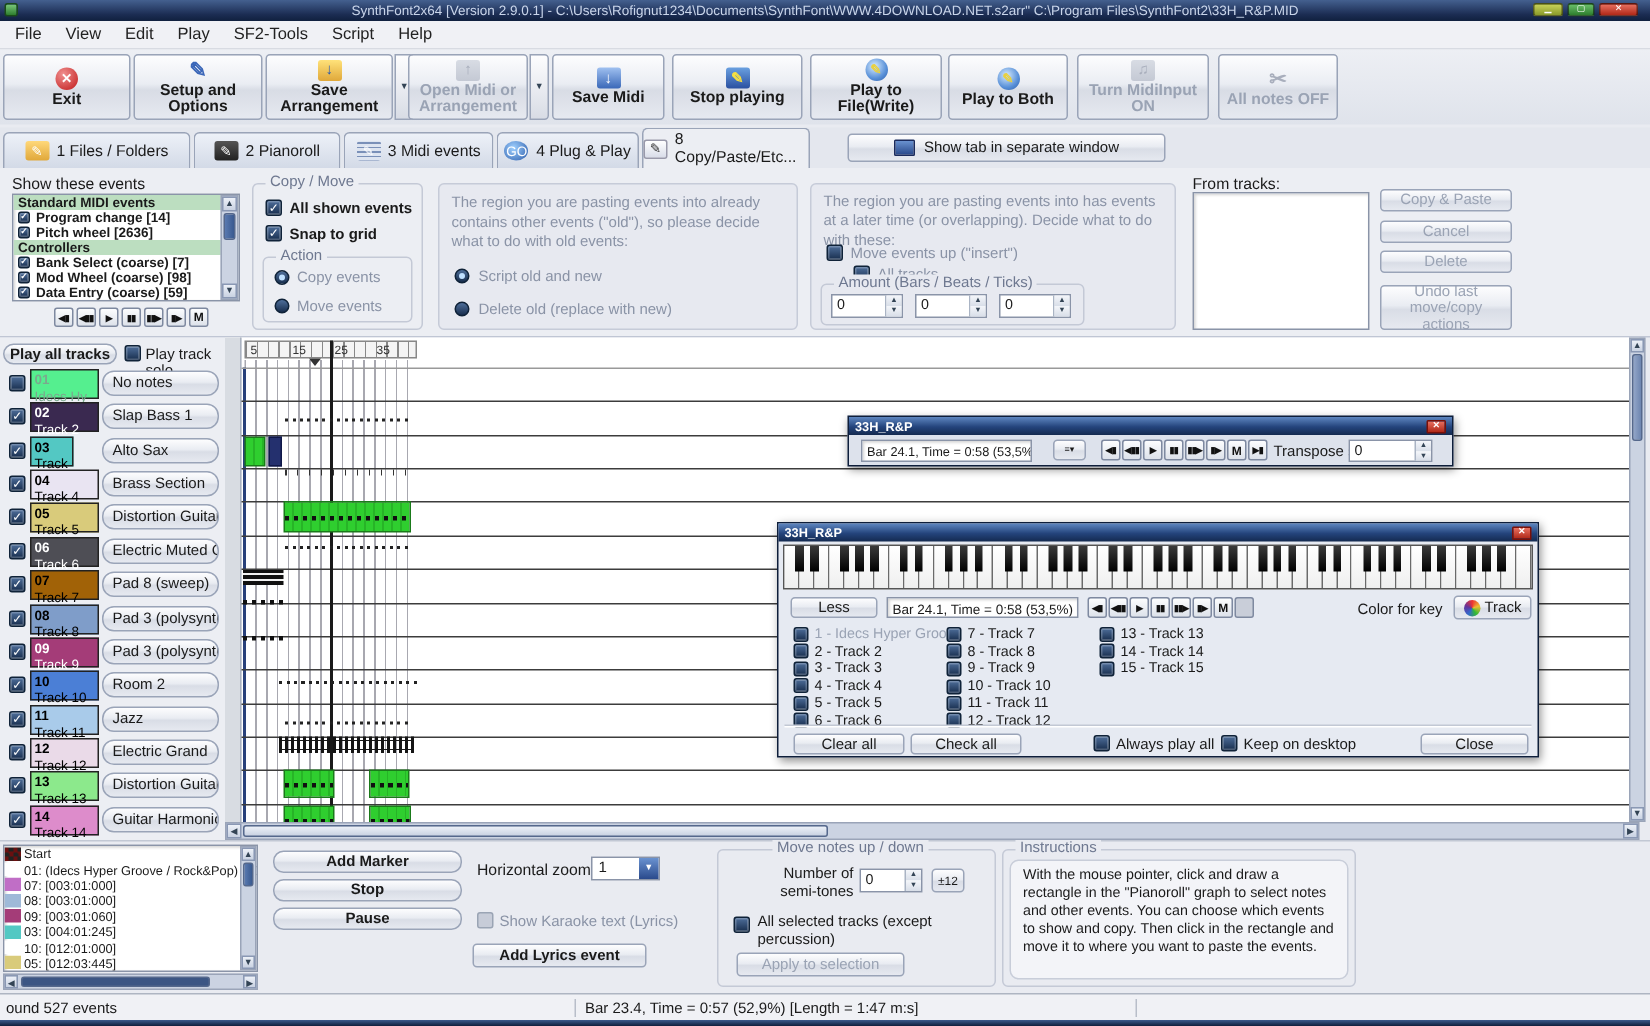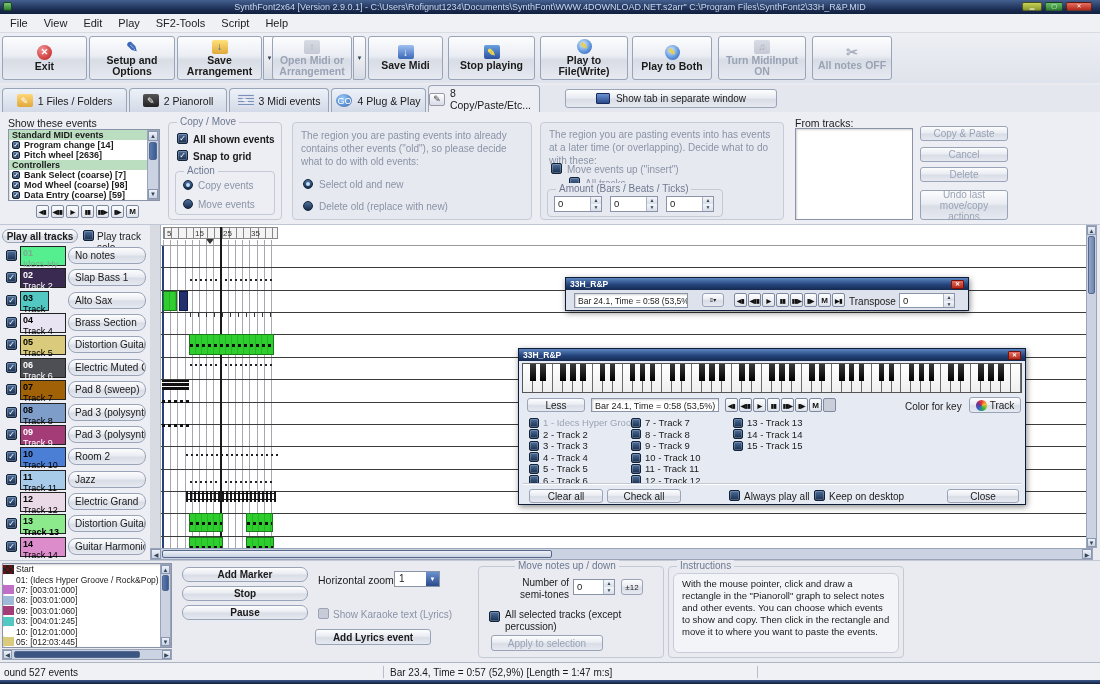--- a/index.html
+++ b/index.html
@@ -227,21 +227,21 @@
       <span class="a rad on" style="left:7px;top:8px"></span>
       <span class="a graytxt" style="left:22px;top:8px;font-size:10px">Copy events</span>
       <span class="a rad" style="left:7px;top:27px"></span>
       <span class="a graytxt" style="left:22px;top:27px;font-size:10px">Move events</span>
     </div>
   </div>
 
   <div class="a" style="left:292px;top:10px;width:240px;height:98px;background:#E7E9F0;border:1px solid #C6CBD8;border-radius:4px">
     <div class="a graytxt" style="left:8px;top:6px;width:222px;font-size:10px;line-height:13px">The region you are pasting events into already contains other events ("old"), so please decide what to do with old events:</div>
     <span class="a rad on" style="left:10px;top:56px"></span>
-    <span class="a graytxt" style="left:26px;top:56px;font-size:10px">Select old and new</span>
+    <span class="a graytxt" style="left:26px;top:56px;font-size:10px">Script old and new</span>
     <span class="a rad" style="left:10px;top:78px"></span>
     <span class="a graytxt" style="left:26px;top:78px;font-size:10px">Delete old (replace with new)</span>
   </div>
 
   <div class="a" style="left:540px;top:10px;width:244px;height:98px;background:#E7E9F0;border:1px solid #C6CBD8;border-radius:4px">
     <div class="a graytxt" style="left:8px;top:5px;width:230px;font-size:10px;line-height:13px">The region you are pasting events into has events at a later time (or overlapping). Decide what to do with these:</div>
     <span class="a chk" style="left:10px;top:40px"></span>
     <span class="a graytxt" style="left:26px;top:41px;font-size:10px">Move events up ("insert")</span>
     <span class="a chk" style="left:28px;top:54px"></span>
     <span class="a graytxt" style="left:44px;top:55px;font-size:10px">All tracks</span>
@@ -381,21 +381,21 @@
         <div style="position: absolute; left: 20px; top: 1px; width: 46px; height: 20px; border: 1px solid rgb(34, 34, 34); background: rgb(234, 218, 232); color: rgb(0, 0, 0);">
           <div class="num">12</div>
           <div class="num" style="font-weight: normal;">Track 12</div>
         </div>
         <div class="btn instbtn" style="top: 2px;">Electric Grand</div>
       </div>
       <div class="trkrow" style="position: absolute; left: 0px; top: 288.32px; width: 150px; height: 22px;">
         <span class="chk on" style="position: absolute; left: 6px; top: 5px;"></span>
         <div style="position: absolute; left: 20px; top: 1px; width: 46px; height: 20px; border: 1px solid rgb(34, 34, 34); background: rgb(140, 233, 140); color: rgb(0, 0, 0);">
           <div class="num">13</div>
-          <div class="num" style="font-weight: bold;">Track 13</div>
+          <div class="num" style="font-weight: normal;">Track 13</div>
         </div>
         <div class="btn instbtn" style="top: 2px;">Distortion Guitar</div>
       </div>
       <div class="trkrow" style="position: absolute; left: 0px; top: 310.68px; width: 150px; height: 22px;">
         <span class="chk on" style="position: absolute; left: 6px; top: 5px;"></span>
         <div style="position: absolute; left: 20px; top: 1px; width: 46px; height: 20px; border: 1px solid rgb(34, 34, 34); background: rgb(221, 140, 203); color: rgb(0, 0, 0);">
           <div class="num">14</div>
           <div class="num" style="font-weight: normal;">Track 14</div>
         </div>
         <div class="btn instbtn" style="top: 2px;">Guitar Harmonics</div>

